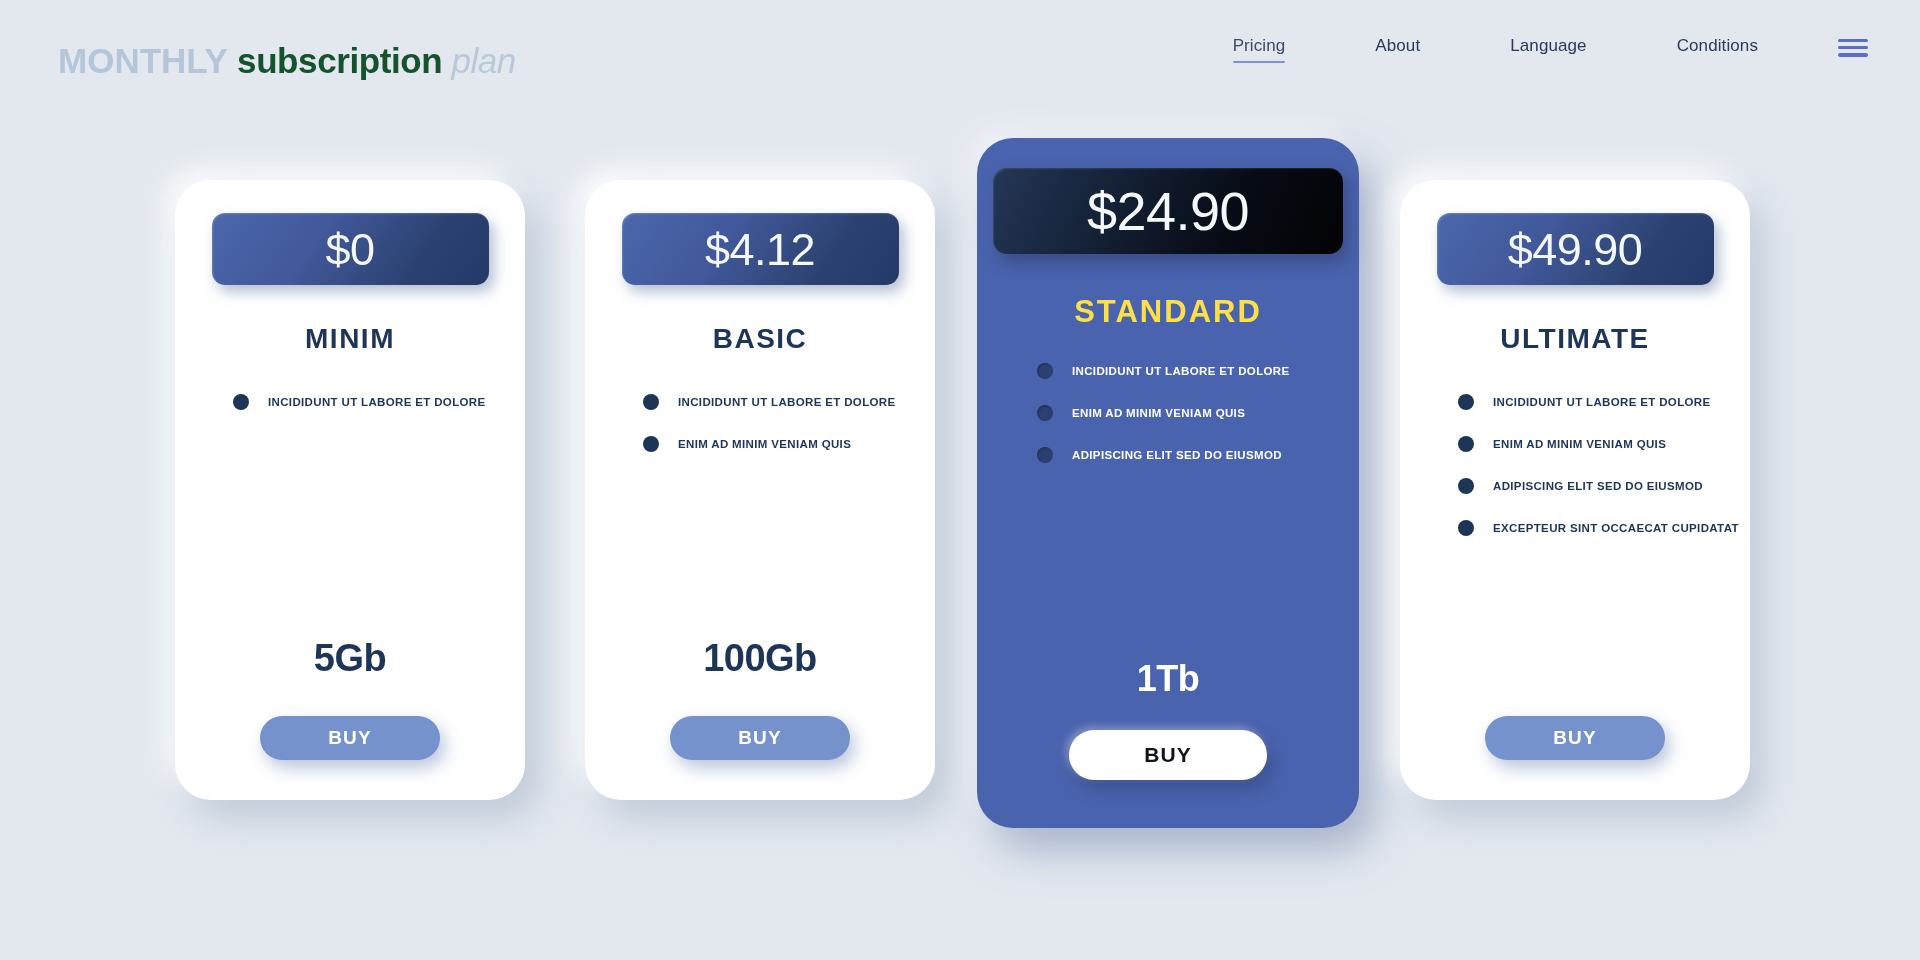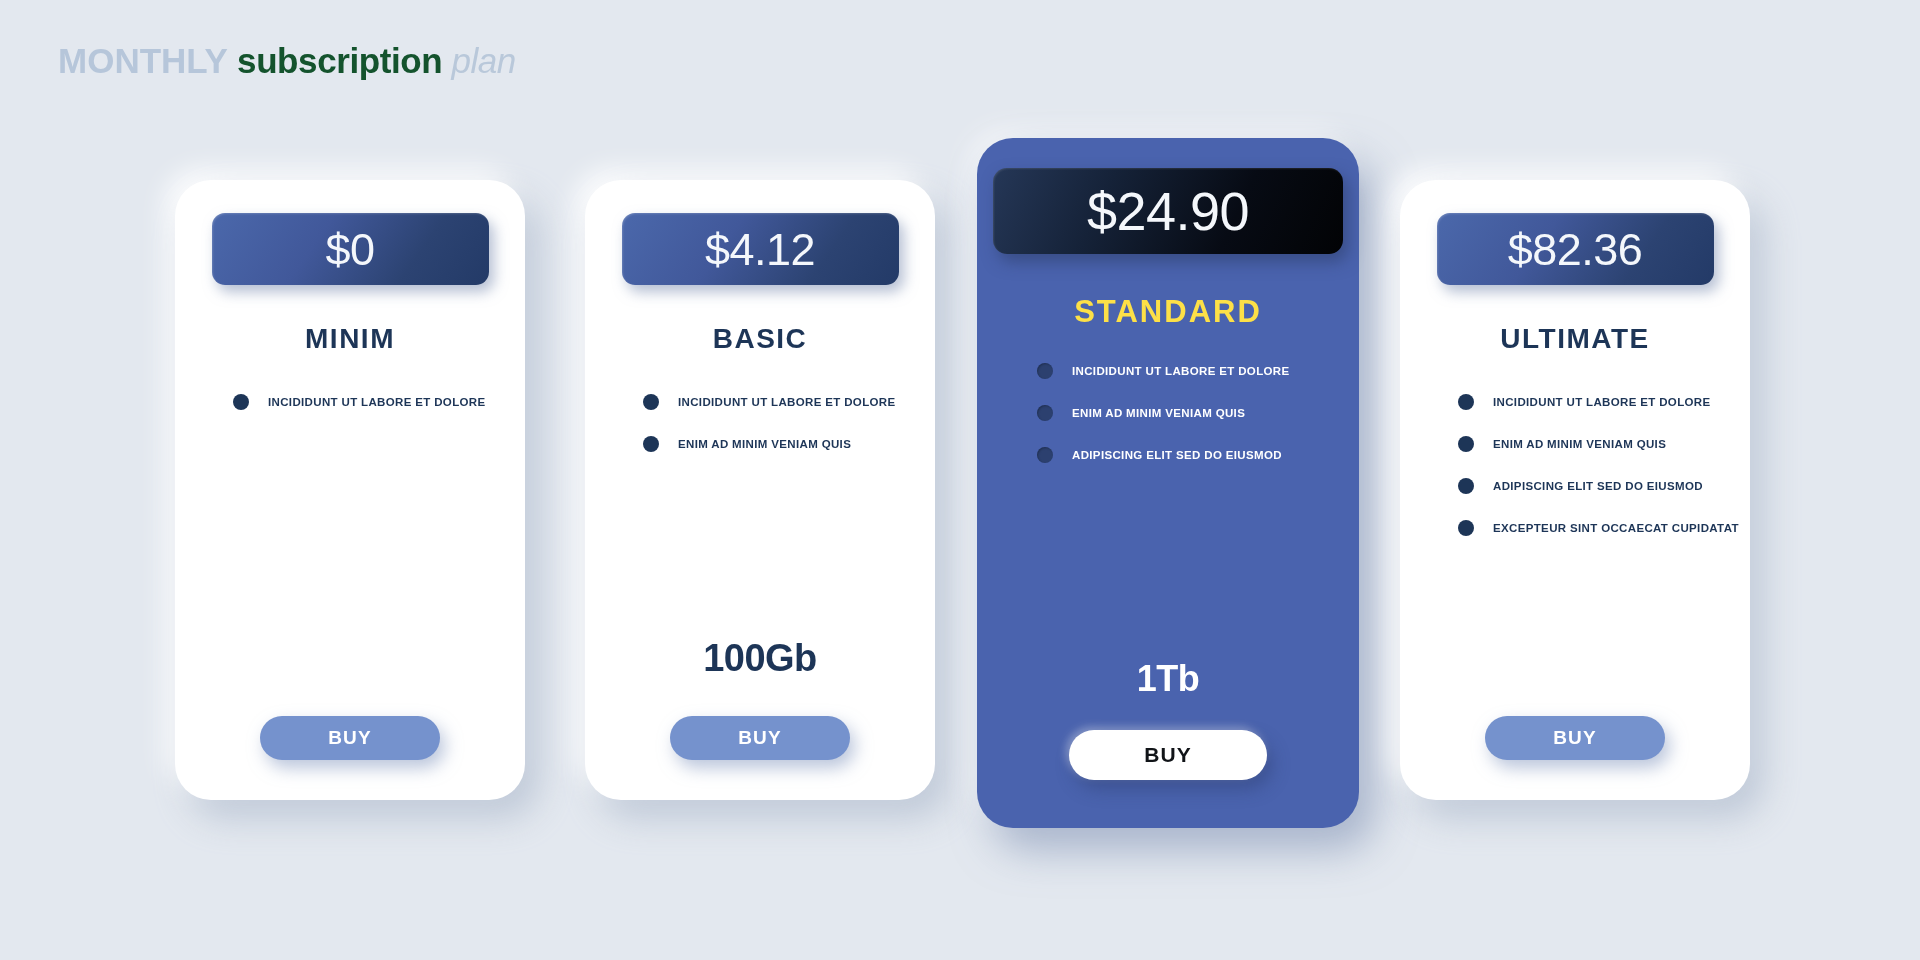--- a/index.html
+++ b/index.html
@@ -291,35 +291,48 @@
 <body>
 
 <div class="header">
 
   <div class="logo">
     <span class="logo-monthly">MONTHLY</span>
     <span class="logo-subscription">subscription</span>
     <span class="logo-plan">plan</span>
   </div>
 
+  <nav class="nav">
+    <div class="nav-item active">Pricing</div>
+    <div class="nav-item">About</div>
+    <div class="nav-item">Language</div>
+    <div class="nav-item">Conditions</div>
+
+    <div class="hamburger">
+      <span></span>
+      <span></span>
+      <span></span>
+    </div>
+  </nav>
 </div>
 
 <div class="cards">
 
   <div class="card plain c1">
     <div class="price-badge">
       <span class="price-text">$0</span>
     </div>
     <div class="plan-title">MINIM</div>
     <div class="features">
       <div class="feature">
         <span class="bullet"></span>
         <span class="ftext">INCIDIDUNT UT LABORE ET DOLORE</span>
       </div>
     </div>
+    <div class="storage">5Gb</div>
     <button class="buy-btn">BUY</button>
   </div>
 
   <div class="card plain c2">
     <div class="price-badge">
       <span class="price-text">$4.12</span>
     </div>
     <div class="plan-title">BASIC</div>
     <div class="features">
       <div class="feature">
@@ -353,21 +366,21 @@
         <span class="bullet"></span>
         <span class="ftext">ADIPISCING ELIT SED DO EIUSMOD</span>
       </div>
     </div>
     <div class="storage">1Tb</div>
     <button class="buy-btn">BUY</button>
   </div>
 
   <div class="card plain c4">
     <div class="price-badge">
-      <span class="price-text">$82.36</span>
+      <span class="price-text">$49.90</span>
     </div>
     <div class="plan-title">ULTIMATE</div>
     <div class="features">
       <div class="feature">
         <span class="bullet"></span>
         <span class="ftext">INCIDIDUNT UT LABORE ET DOLORE</span>
       </div>
       <div class="feature">
         <span class="bullet"></span>
         <span class="ftext">ENIM AD MINIM VENIAM QUIS</span>

